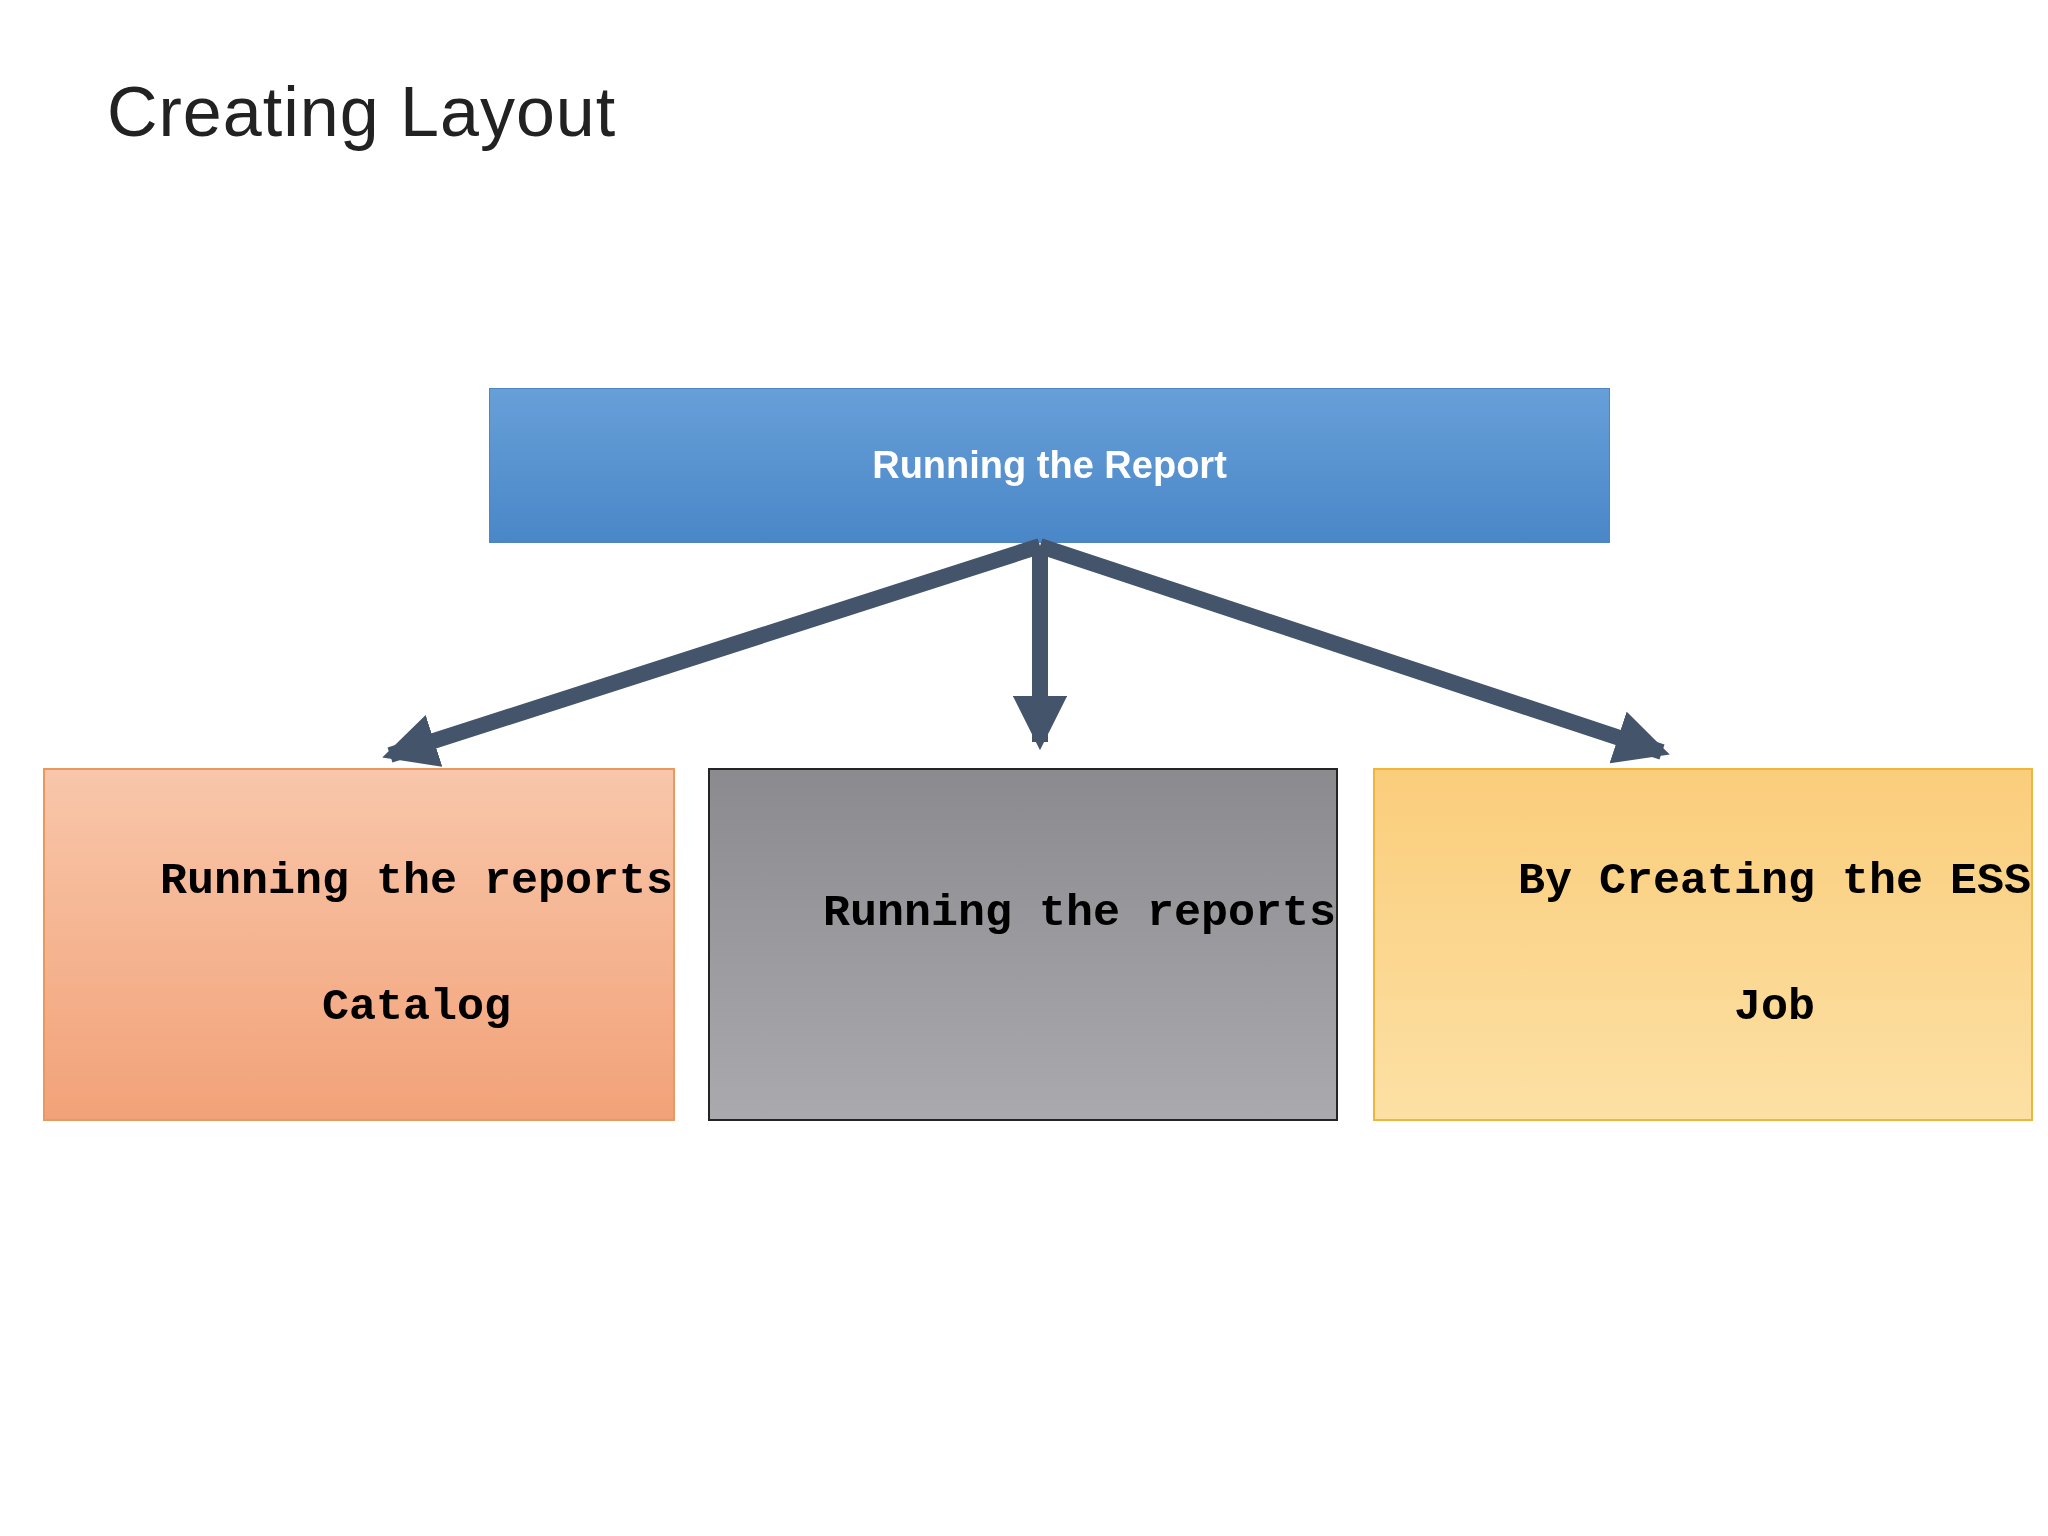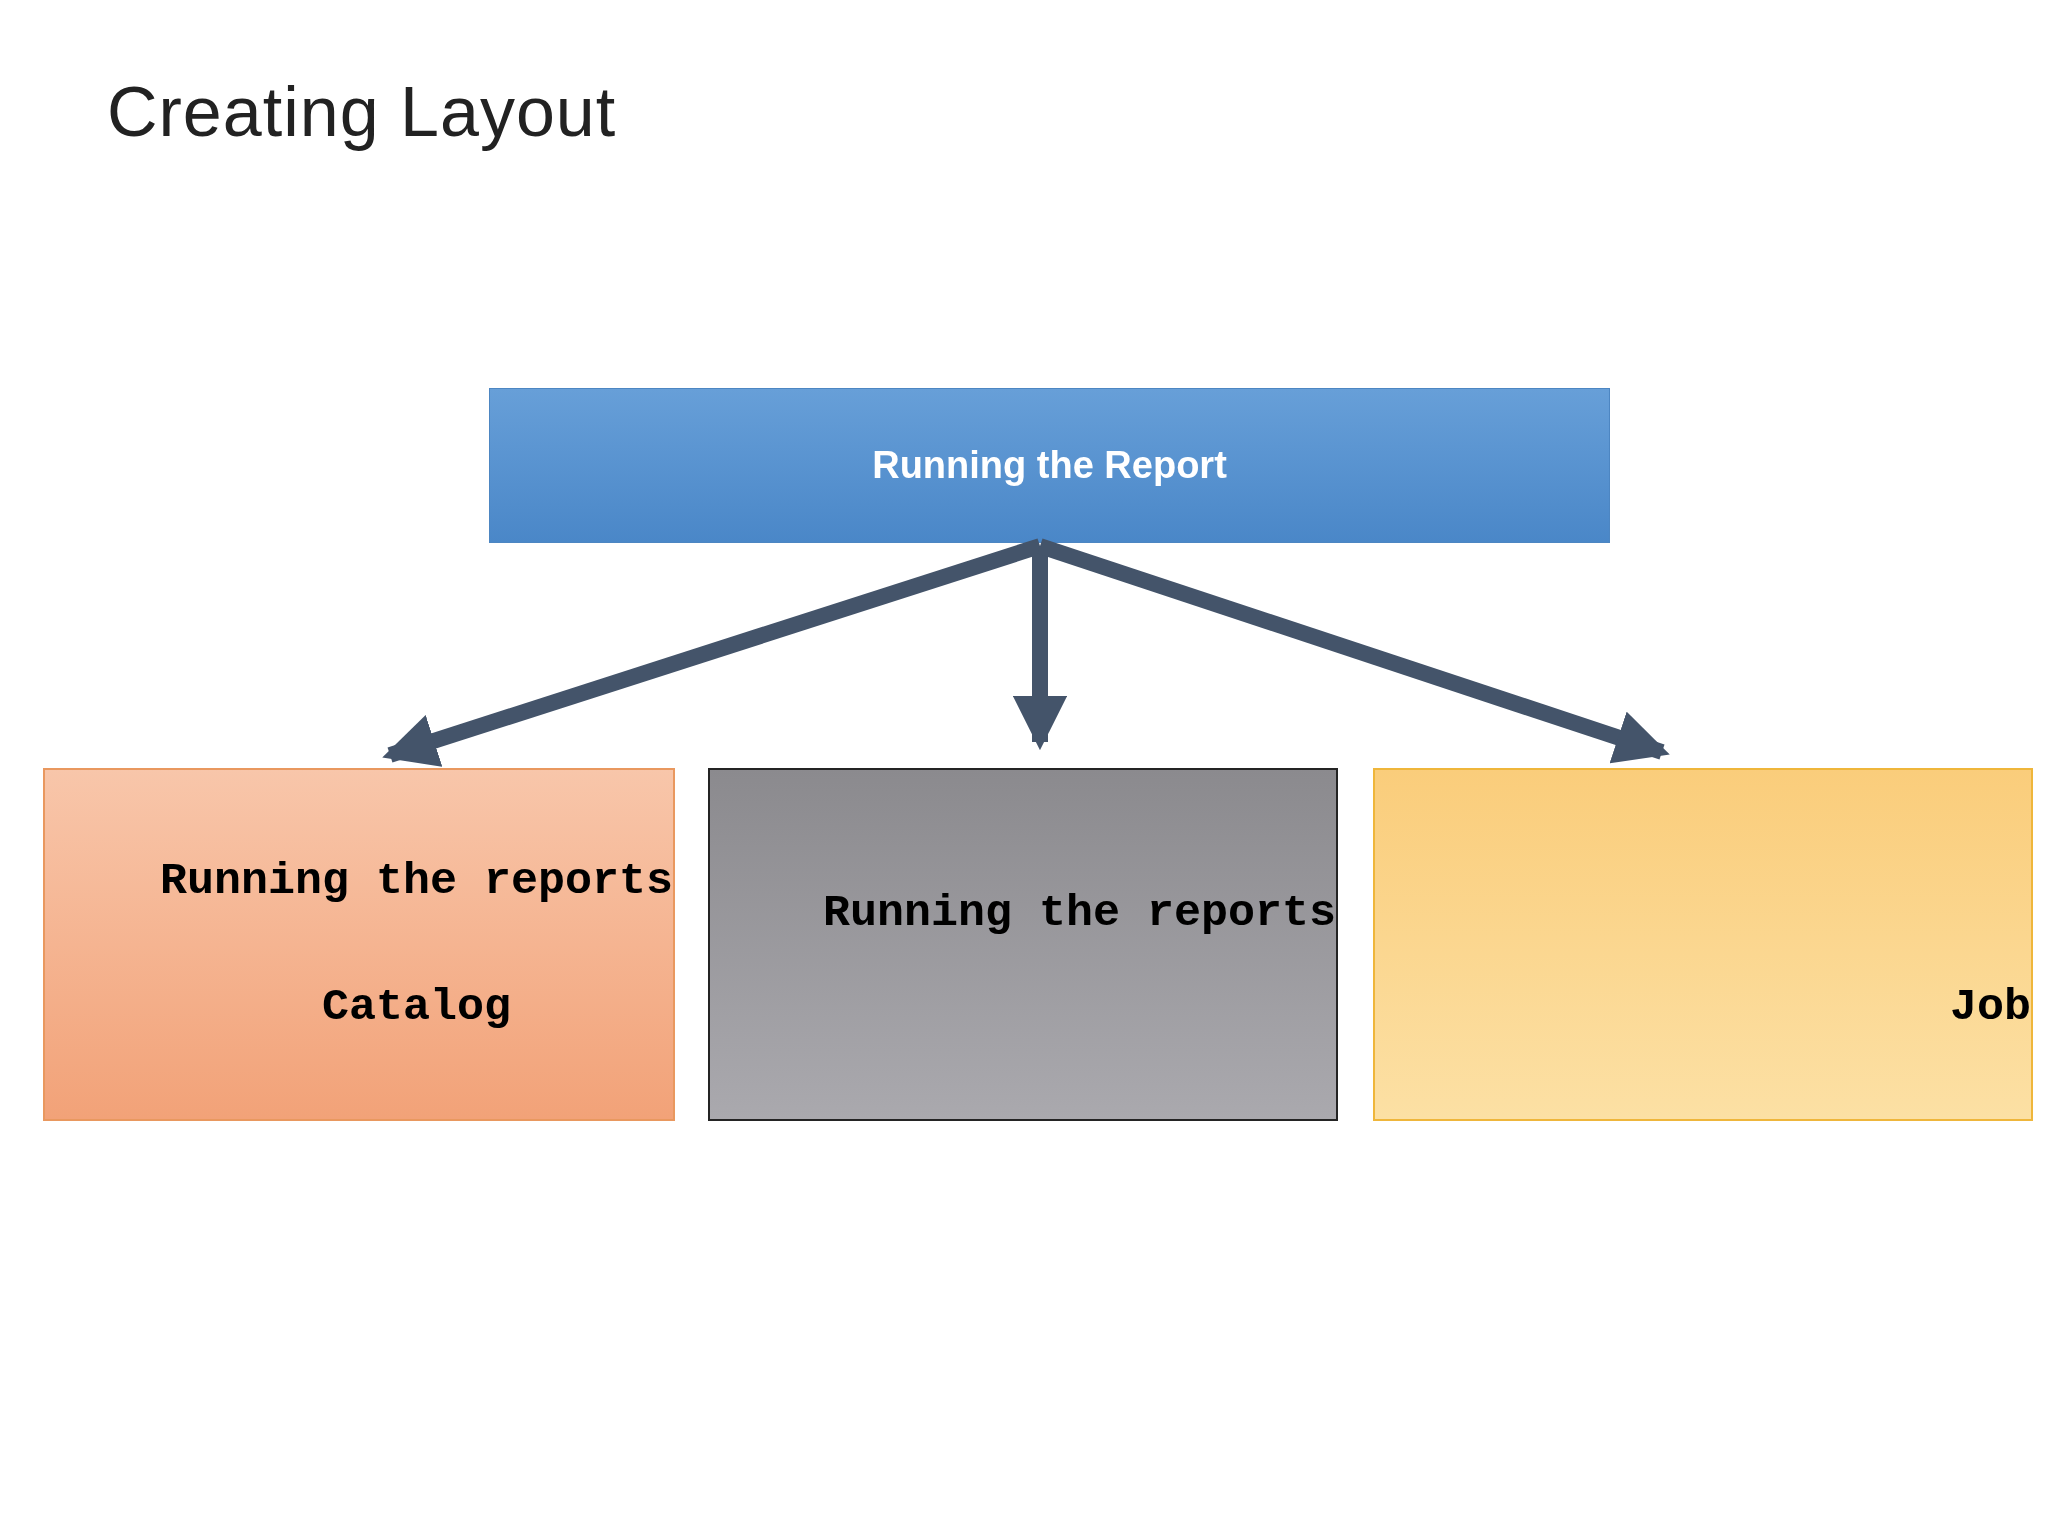--- a/index.html
+++ b/index.html
@@ -124,19 +124,19 @@
     <span class="node-label"><span>Running the reports</span><br>
     <span>Catalog</span></span>
   </div>
 
   <div class="child-node node-catalog">
     <span class="node-label"><span>Running the reports</span><br>
     </span>
   </div>
 
   <div class="child-node node-ess-job">
-    <span class="node-label"><br>
+    <span class="node-label"><span>By Creating the ESS</span><br>
     <span>Job</span></span>
   </div>
 
   <div class="page-number">31</div>
 
 </div>
 
 </body></html>

